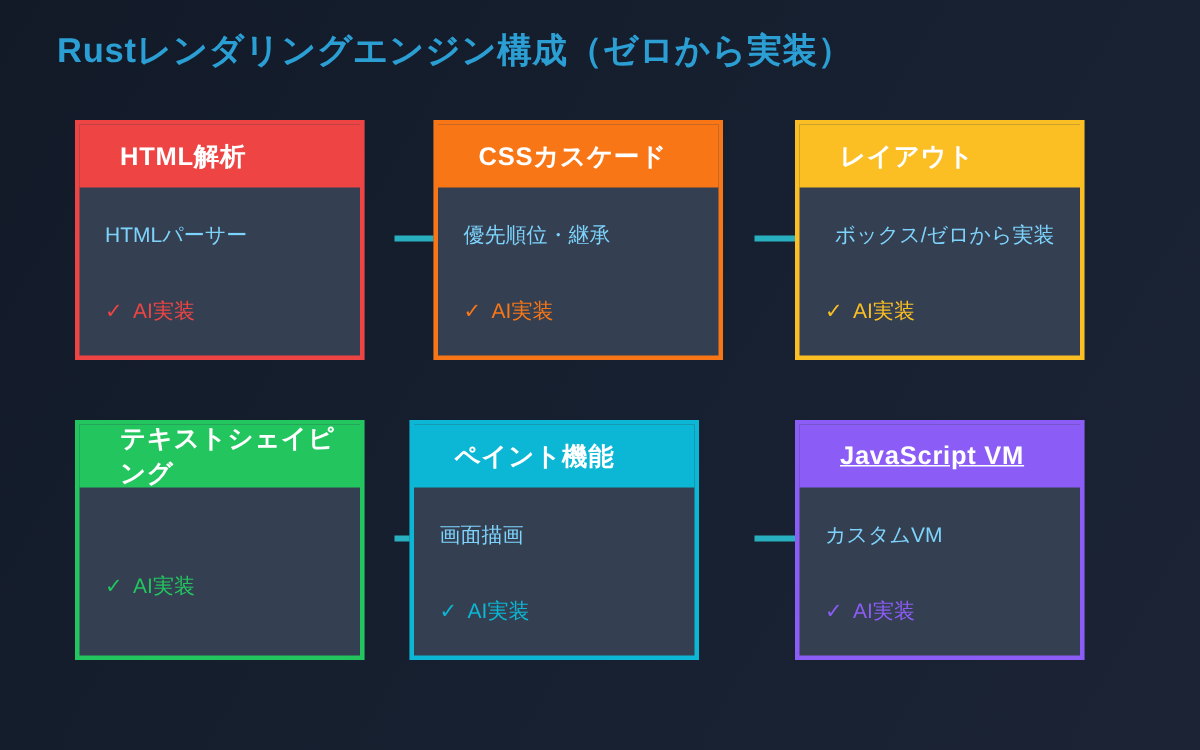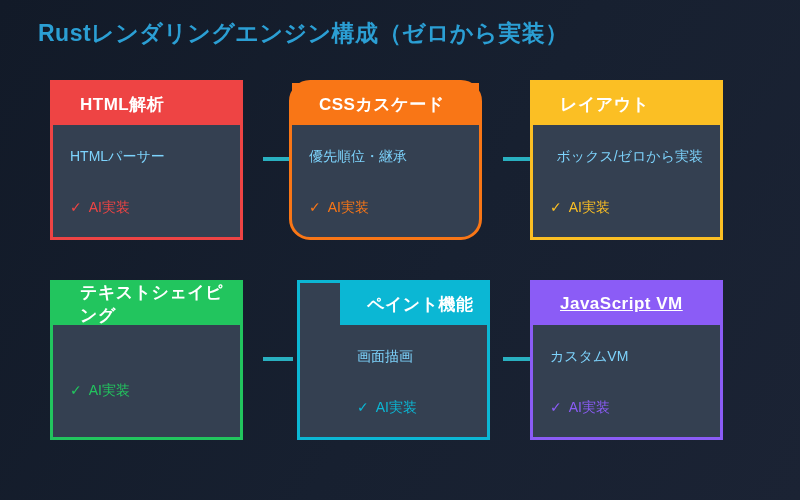--- a/index.html
+++ b/index.html
@@ -28,41 +28,41 @@
 
   .card {
     position: absolute; width: 193px; height: 160px;
     box-sizing: border-box; border: 3px solid;
     background: #344051; z-index: 1;
   }
   .pos-r1c1 { left: 50px;  top: 80px; }
   .pos-r1c2 { left: 289px; top: 80px; }
   .pos-r1c3 { left: 530px; top: 80px; text-align: right; }
   .pos-r2c1 { left: 50px;  top: 280px; }
-  .pos-r2c2 { left: 297px; top: 280px; padding-left: 40px; }
+  .pos-r2c2 { left: 273px; top: 280px; }
   .pos-r2c3 { left: 530px; top: 280px; }
 
   .card-header {
     height: 42px; display: flex; align-items: center;
     padding-left: 27px; box-sizing: border-box;
     color: #ffffff; font-weight: bold; font-size: 17px;
     letter-spacing: 0.5px;
   }
   .card-body { padding: 23px 17px 0 17px; }
   .card-desc { color: #7dd3fc; font-size: 14px; line-height: 17px; }
   .card-status {
     margin-top: 34px; font-size: 14px; line-height: 17px;
     display: flex; align-items: center; gap: 7px;
   }
 
   .accent-red    { border-color: #ee4444; }
   .accent-red    .card-header { background: #ee4444; }
   .accent-red    .card-status { color: #ee4444; }
 
-  .accent-orange { border-color: #f97616; border-radius: 21px; }
+  .accent-orange { border-color: #f97616; }
   .accent-orange .card-header { background: #f97616; }
   .accent-orange .card-status { color: #f97616; }
 
   .accent-yellow { border-color: #fbbf24; }
   .accent-yellow .card-header { background: #fbbf24; }
   .accent-yellow .card-status { color: #fbbf24; }
 
   .accent-green  { border-color: #22c55e; }
   .accent-green  .card-header { background: #22c55e; }
   .accent-green  .card-status { color: #22c55e; }

